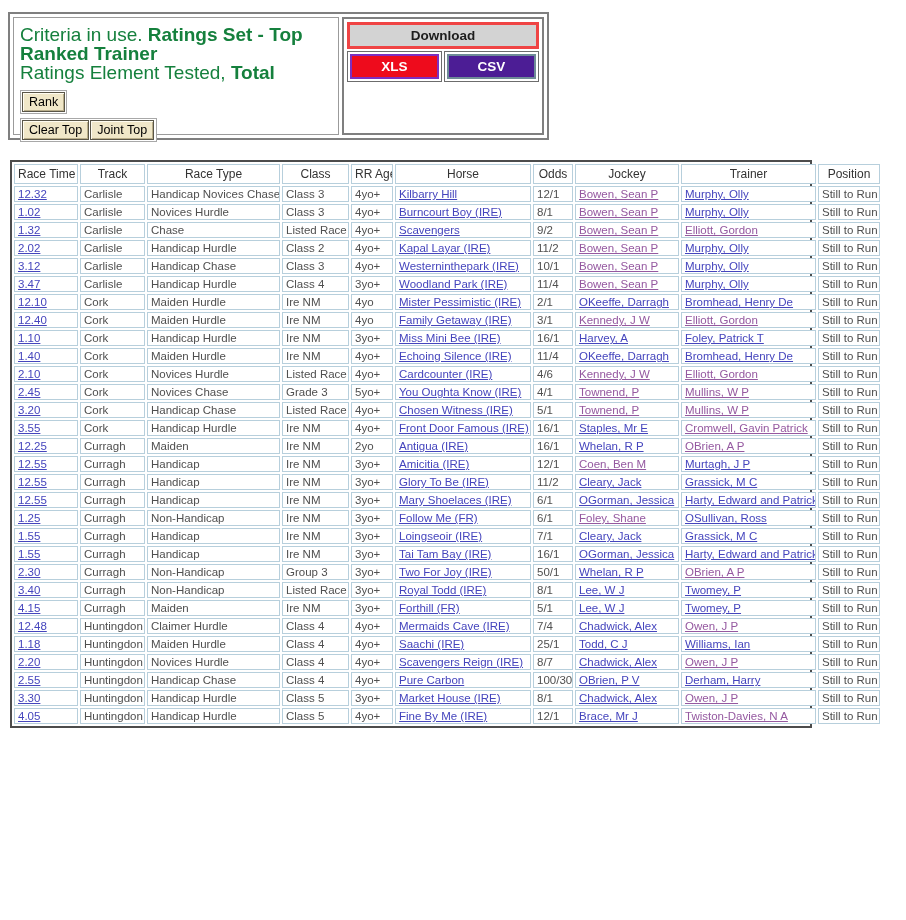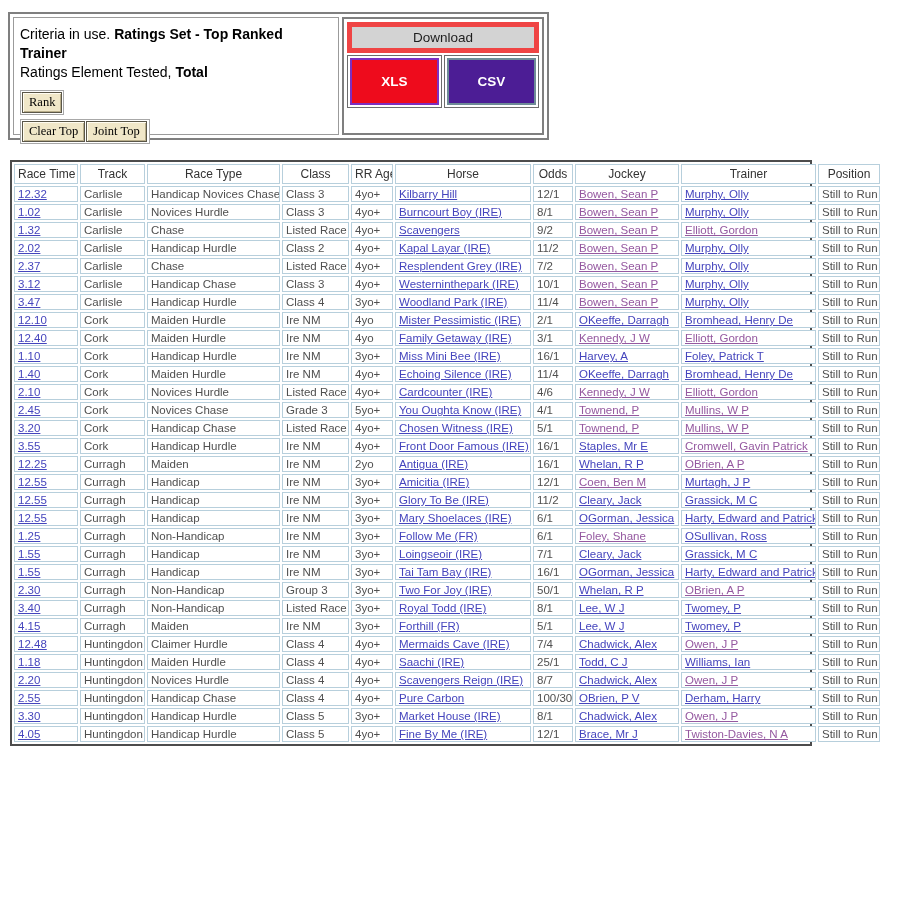--- a/index.html
+++ b/index.html
@@ -10,37 +10,37 @@
     --plain-text:#4f4f4f;
     --head-text:#333333;
   }
   *{box-sizing:border-box;}
   html,body{margin:0;padding:0;background:#ffffff;width:906px;height:920px;
     font-family:"Liberation Sans","DejaVu Sans",sans-serif;}
   
   .top-box{margin:12px 0 0 8px;width:541px;height:128px;border:2px solid #7f7f7f;
     padding:3px;display:flex;gap:3px;background:#fff;}
   .criteria-cell{flex:1;border:1px solid #9b9b9b;padding:7px 6px 4px 6px;position:relative;}
-  .criteria-text{font-size:14px;color:#000000;line-height:19px;}
+  .criteria-text{font-size:19px;color:#15803d;line-height:19px;}
   .criteria-text b{font-weight:bold;}
   .rank-row{margin-top:8px;}
   .btnbox{display:inline-block;border:1px solid #a8a8a8;padding:1px;background:#fff;}
-  button.classic{font-family:Liberation Serif, serif;font-size:12.5px;color:#000;
+  button.classic{font-family:Liberation Sans, sans-serif;font-size:12.5px;color:#000;
     background:#f0e7c8;border:1px solid #5a5648;
     box-shadow:inset 1px 1px 0 #fffcf0, inset -1px -1px 0 #b9ae8a;
     padding:2px 6px;cursor:pointer;}
   .top-buttons{margin-top:4px;}
   .top-buttons button{margin-right:1px;}
   .download-box{width:202px;border:2px solid #7f7f7f;padding:2px;background:#fff;}
-  .download-header{border:5px solid #ef4444;background:#d3d3d3;color:#1d1d1d;
-    text-align:center;font-size:13.5px;padding:3px 0;margin:1px;}
+  .download-header{border:3px solid #ef4444;background:#d3d3d3;color:#1d1d1d;
+    text-align:center;font-size:13.5px;padding:3px 0;margin:1px;font-weight:bold;}
   .download-buttons{display:flex;gap:2px;margin:2px 1px;}
   .dl-cell{flex:1;border:1px solid #6c6c6c;padding:2px;background:#fff;}
   .dl-btn{display:block;text-align:center;font-size:13.5px;font-weight:bold;color:#ffffff;
-    padding:14px 0;text-decoration:none;cursor:pointer;}
+    padding:3px 0;text-decoration:none;cursor:pointer;}
   .dl-xls{background:#ee0b1c;border:2px solid #7d2fc0;}
   .dl-csv{background:#4c1d95;border:2px solid #6e8b97;}
   
   .table-wrap{margin:20px 22px 0 10px;width:802px;border:2px solid var(--table-border);background:#fff;}
   table.races{width:100%;border-collapse:separate;border-spacing:2px;table-layout:fixed;}
   table.races th{border:1px solid var(--cell-border);font-weight:normal;color:var(--head-text);
     font-size:12px;padding:2px 3px;height:17px;text-align:center;background:#fff;white-space:nowrap;overflow:hidden;}
   table.races td{border:1px solid var(--cell-border);color:var(--plain-text);font-size:11.5px;
     padding:1px 3px;height:15px;background:#fff;white-space:nowrap;overflow:hidden;vertical-align:middle;}
   a.cl{color:var(--link);text-decoration:underline;cursor:pointer;}
@@ -144,32 +144,20 @@
           <td>Handicap Hurdle</td>
           <td>Class 2</td>
           <td>4yo+</td>
           <td><a class="cl">Kapal Layar (IRE)</a></td>
           <td>11/2</td>
           <td><a class="cl v">Bowen, Sean P</a></td>
           <td><a class="cl">Murphy, Olly</a></td>
           <td>Still to Run</td>
         </tr>
         <tr>
-          <td><a class="cl">2.37</a></td>
-          <td>Carlisle</td>
-          <td>Chase</td>
-          <td>Listed Race</td>
-          <td>4yo+</td>
-          <td><a class="cl">Resplendent Grey (IRE)</a></td>
-          <td>7/2</td>
-          <td><a class="cl v">Bowen, Sean P</a></td>
-          <td><a class="cl">Murphy, Olly</a></td>
-          <td>Still to Run</td>
-        </tr>
-        <tr>
           <td><a class="cl">3.12</a></td>
           <td>Carlisle</td>
           <td>Handicap Chase</td>
           <td>Class 3</td>
           <td>4yo+</td>
           <td><a class="cl">Westerninthepark (IRE)</a></td>
           <td>10/1</td>
           <td><a class="cl v">Bowen, Sean P</a></td>
           <td><a class="cl">Murphy, Olly</a></td>
           <td>Still to Run</td>

